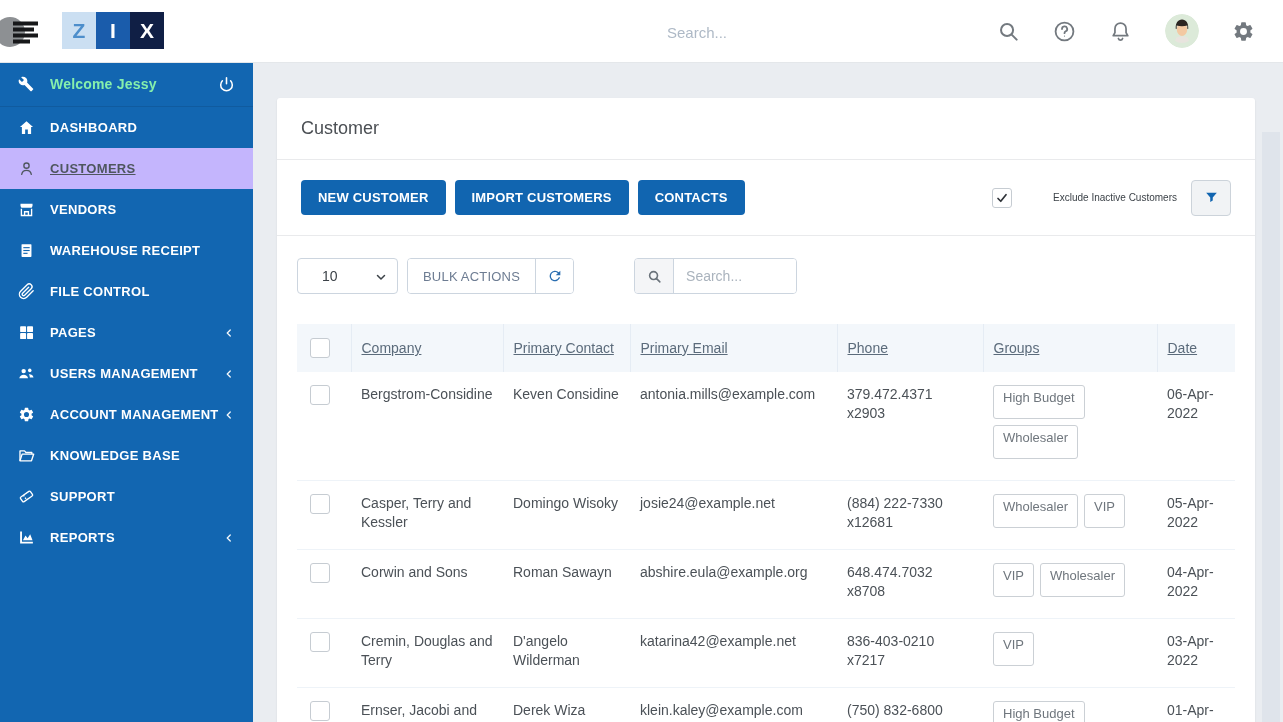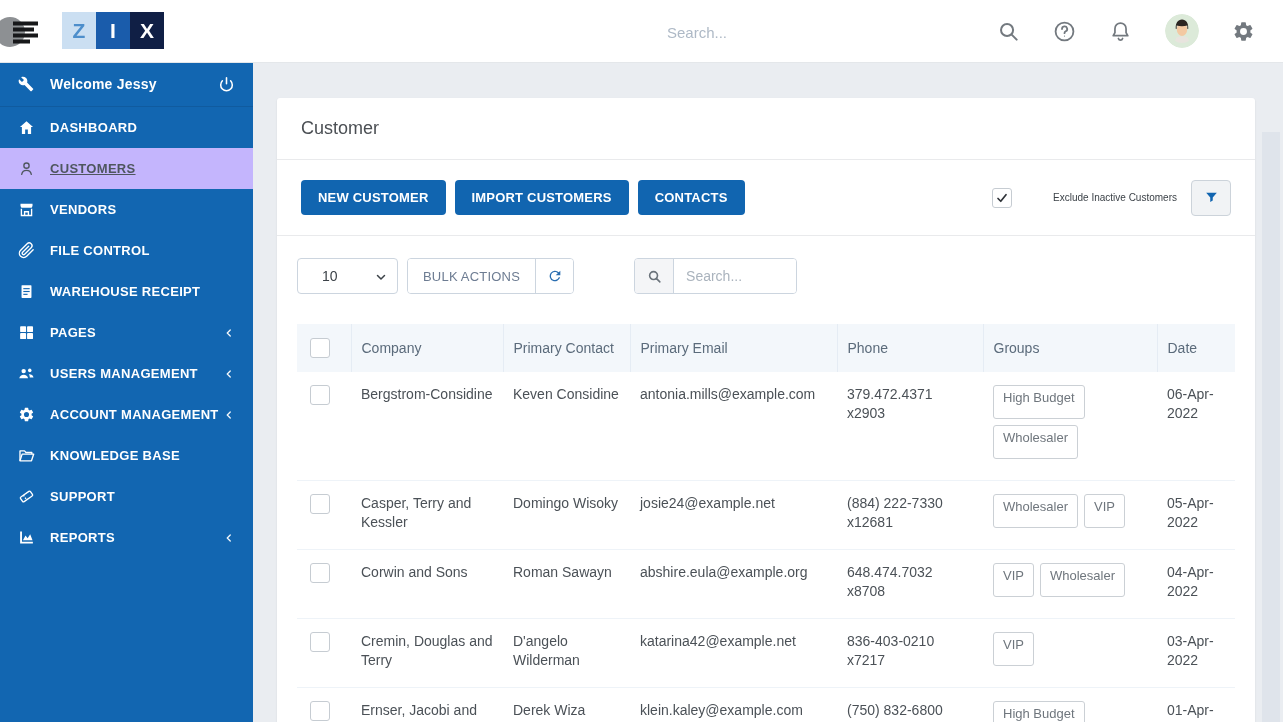--- a/index.html
+++ b/index.html
@@ -17,21 +17,21 @@
   .logo-tile.t1{background:#1a5cab;color:#ffffff;}
   .logo-tile.t2{background:#101f45;color:#ffffff;}
   .topbar-search{position:absolute;left:665px;top:18px;width:260px;height:26px;border:none;outline:none;font-size:15px;color:#5b6670;background:transparent;}
   .topbar-search::placeholder{color:#aeb9c6;}
   .top-icons{position:absolute;right:28px;top:0;height:62px;display:flex;align-items:center;gap:33px;}
   .tico{width:23px;height:23px;color:#73797f;cursor:pointer;display:flex;align-items:center;justify-content:center;}
   .tico svg{width:100%;height:100%;}
   .avatar{width:34px;height:34px;border-radius:50%;overflow:hidden;cursor:pointer;}
   
   .sidebar{position:absolute;left:0;top:62px;width:253px;bottom:0;background:#1266b1;z-index:20;}
-  .side-head{height:44px;display:flex;align-items:center;padding:0 18px;color:#ffffff;border-bottom:1px solid rgba(0,0,0,0.10);}
+  .side-head{height:44px;display:flex;align-items:center;padding:0 18px;color:#86efac;border-bottom:1px solid rgba(0,0,0,0.10);}
   .side-head .s-icon{width:16px;height:16px;margin-right:16px;}
   .side-head .title{font-size:14px;font-weight:bold;letter-spacing:.2px;}
   .power{margin-left:auto;width:17px;height:17px;color:#fff;cursor:pointer;}
   .power svg{width:100%;height:100%;}
   .side-item{height:41px;display:flex;align-items:center;padding:0 18px;color:#ffffff;cursor:pointer;font-size:13px;font-weight:bold;letter-spacing:.3px;}
   .side-item .s-icon{width:17px;height:17px;margin-right:15px;flex:none;}
   .side-item .s-icon svg{width:100%;height:100%;display:block;}
   .side-item .s-chev{margin-left:auto;width:12px;height:12px;opacity:.95;}
   .side-item .s-chev svg{width:100%;height:100%;}
   .side-item.active{background:#c4b5fd;color:#4e565e;text-decoration:underline;}
@@ -57,21 +57,21 @@
   .btn-bulk{border:none;background:#fff;height:100%;padding:0 15px;font-size:13px;font-weight:normal;color:#6d7c92;letter-spacing:.2px;cursor:pointer;font-family:inherit;}
   .btn-refresh{border:none;border-left:1px solid #ccd5df;background:#fff;width:38px;display:flex;align-items:center;justify-content:center;color:#2a6db0;cursor:pointer;}
   .btn-refresh svg{width:16px;height:16px;}
   .search-group{display:flex;margin-left:60px;height:34px;border:1px solid #ccd5df;border-radius:4px;overflow:hidden;background:#fff;}
   .search-ico{width:38px;display:flex;align-items:center;justify-content:center;background:#f4f5f7;border-right:1px solid #ccd5df;color:#6b7ould;color:#6b737b;}
   .search-ico svg{width:15px;height:15px;}
   .search-input{border:none;outline:none;width:98px;padding:0 12px;font-size:14px;color:#4b5157;}
   .search-input::placeholder{color:#aab3bd;}
   
   table.grid{width:938px;border-collapse:collapse;table-layout:fixed;margin-top:30px;}
-  .grid th{background:#f3f7fb;border-right:1px solid #e5ecf4;font-weight:normal;font-size:14px;color:#5b6b7b;text-align:left;padding:14px 10px;cursor:pointer;}
+  .grid th{background:#f3f7fb;border-right:1px solid #e5ecf4;font-weight:normal;font-size:14px;color:#5b6b7b;text-align:left;padding:14px 10px;cursor:pointer;text-decoration:underline;}
   .grid th:last-child{border-right:none;}
   .grid th.c-check,.grid td.c-check{width:54px;padding-left:13px;}
   .grid col.w-company{width:152px;} .grid col.w-contact{width:127px;} .grid col.w-email{width:207px;}
   .grid col.w-phone{width:146px;} .grid col.w-groups{width:174px;} .grid col.w-date{width:78px;} .grid col.w-cb{width:54px;}
   .grid td{font-size:14px;color:#4b5157;padding:13px 10px 15px 10px;vertical-align:top;border-bottom:1px solid #eef3f8;line-height:19px;}
   .grid tr:last-child td{border-bottom:1px solid #dce8f6;}
   .badge{display:inline-block;border:1px solid #cbd0d5;border-radius:3px;background:#fff;color:#6f767d;font-size:13px;padding:2px 9px 11px;margin:0 6px 6px 0;white-space:nowrap;}
   .groups-cell{padding-top:10px;}
 </style>
 </head>
@@ -169,38 +169,38 @@
           <svg viewBox="0 0 24 24" fill="none" stroke="currentColor" stroke-width="1.9">
             <path d="M3.5 4h17v3.2l-1.3 2.3H4.8L3.5 7.2z" fill="currentColor" stroke="none"></path>
             <path d="M4.8 11v9.5h14.4V11"></path>
             <path d="M9.3 20.5v-5.3h5.4v5.3"></path>
           </svg>
         </span>
         <span class="s-label">VENDORS</span>
       </div>
       <div class="side-item">
         <span class="s-icon">
-          <svg viewBox="0 0 24 24" fill="none" stroke="currentColor" stroke-width="1.9" stroke-linecap="round">
-            <path d="M21.4 11.05l-9.19 9.19a6 6 0 0 1-8.49-8.49l9.19-9.19a4 4 0 1 1 5.66 5.66l-9.2 9.19a2 2 0 0 1-2.83-2.83l8.49-8.48"></path>
-          </svg>
-        </span>
-        <span class="s-label">FILE CONTROL</span>
-      </div>
-      <div class="side-item">
-        <span class="s-icon">
           <svg viewBox="0 0 24 24">
             <rect x="5" y="3" width="14" height="18" rx="1" fill="currentColor"></rect>
             <g stroke="#1266b1" stroke-width="1.6">
               <line x1="7.5" y1="8" x2="16.5" y2="8"></line>
               <line x1="7.5" y1="12" x2="16.5" y2="12"></line>
               <line x1="7.5" y1="16" x2="13.5" y2="16"></line>
             </g>
           </svg>
         </span>
         <span class="s-label">WAREHOUSE RECEIPT</span>
+      </div>
+      <div class="side-item">
+        <span class="s-icon">
+          <svg viewBox="0 0 24 24" fill="none" stroke="currentColor" stroke-width="1.9" stroke-linecap="round">
+            <path d="M21.4 11.05l-9.19 9.19a6 6 0 0 1-8.49-8.49l9.19-9.19a4 4 0 1 1 5.66 5.66l-9.2 9.19a2 2 0 0 1-2.83-2.83l8.49-8.48"></path>
+          </svg>
+        </span>
+        <span class="s-label">FILE CONTROL</span>
       </div>
       <div class="side-item">
         <span class="s-icon">
           <svg viewBox="0 0 24 24" fill="currentColor">
             <rect x="3" y="3" width="8.4" height="8.4" rx="1.2"></rect>
             <rect x="12.8" y="3" width="8.4" height="8.4" rx="1.2"></rect>
             <rect x="3" y="12.8" width="8.4" height="8.4" rx="1.2"></rect>
             <rect x="12.8" y="12.8" width="8.4" height="8.4" rx="1.2"></rect>
           </svg>
         </span>

